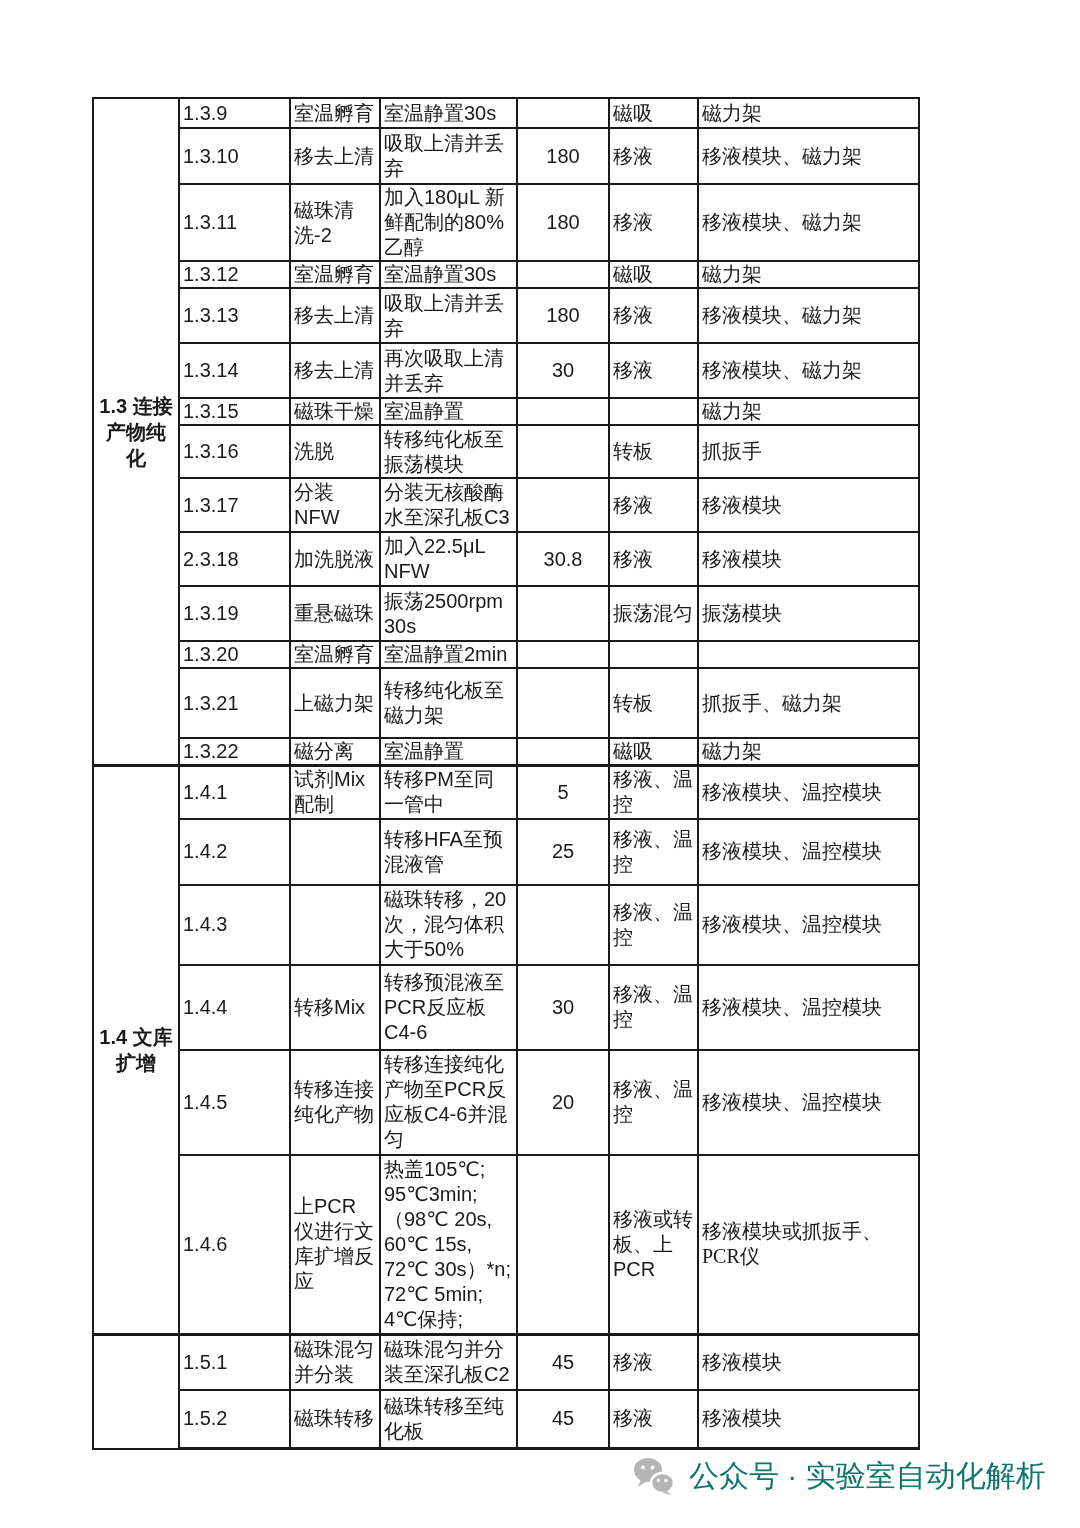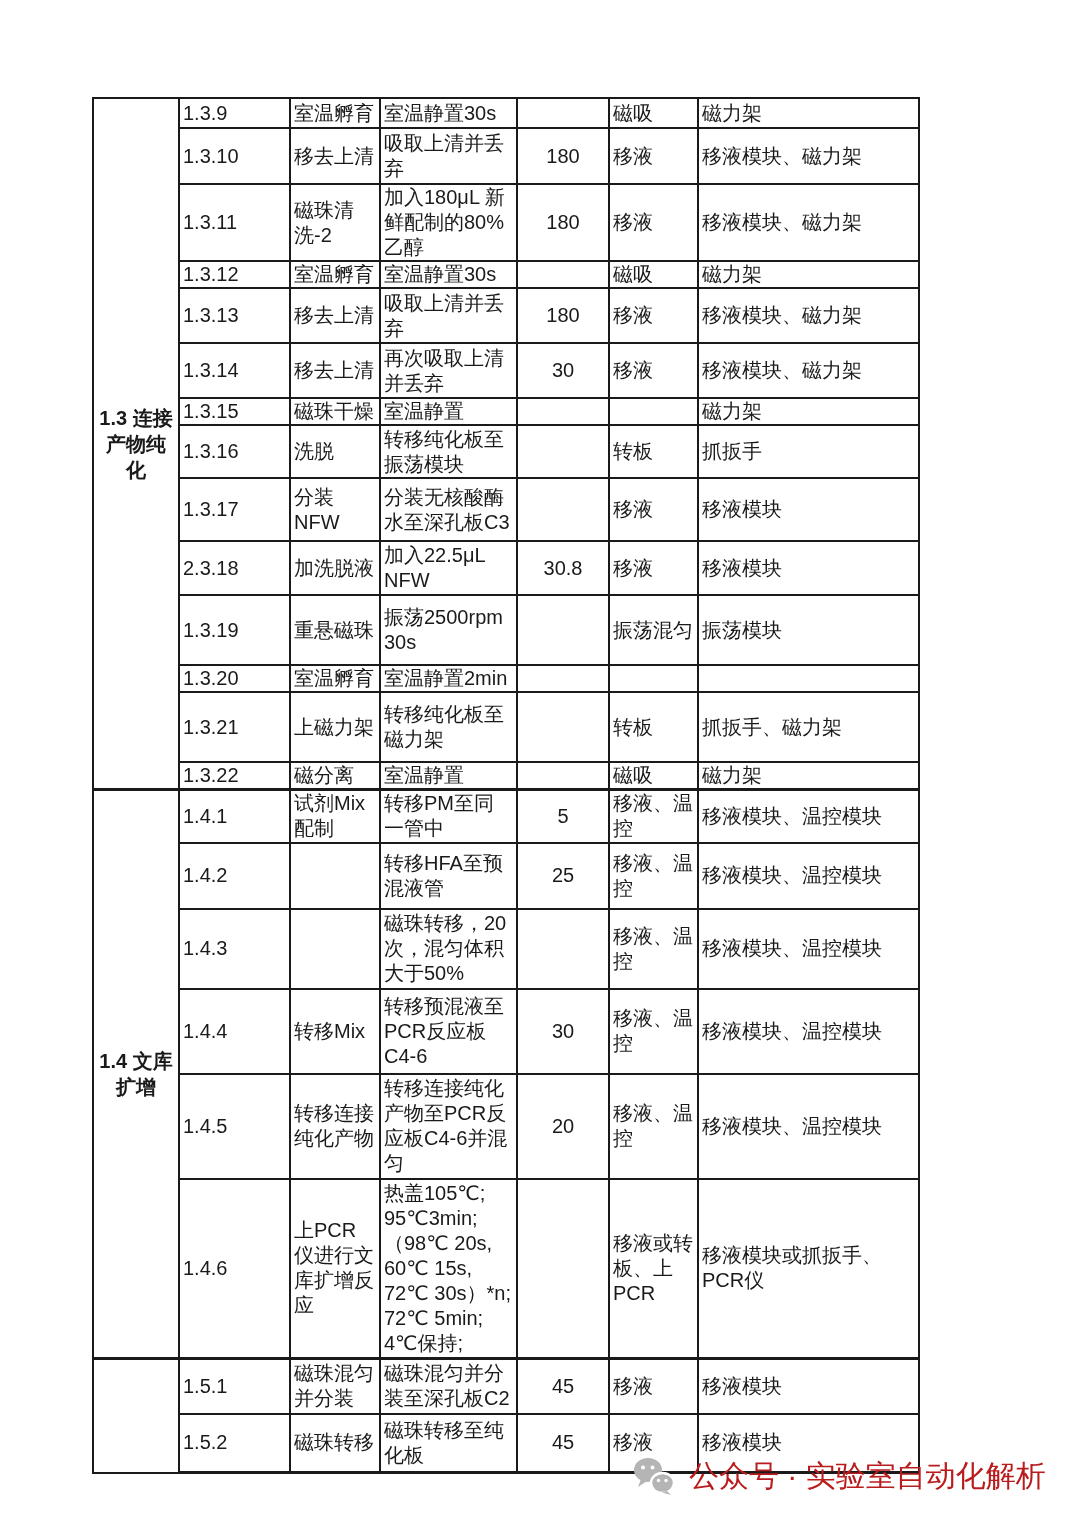--- a/index.html
+++ b/index.html
@@ -12,33 +12,33 @@
     position:absolute; left:92px; top:97px; width:826px;
     border-collapse:collapse; table-layout:fixed;
     font-size:20px; line-height:25px;
   }
   table.protocol td {
     border:2px solid #1a1a1a;
     padding:0 3px; vertical-align:middle;
     overflow:hidden; word-break:break-word;
   }
   td.vol { text-align:center; }
-  td.eq  { border-right-width:3px; }
+  td.eq  { border-right-width:3px;font-family:Liberation Serif, serif; }
   td.sec {
     text-align:center; font-weight:bold; white-space:pre-line;
     padding:0 1px; line-height:26px;
   }
   td.sec-13 { border-top:none; vertical-align:top; padding-top:94px; }
   td.sec-15 { border-bottom:none; }
   tr.sec-boundary td { border-top-width:3px; }
   tr.last-row td { border-bottom-width:3px; }
   .watermark {
     position:absolute; left:633px; top:1450px; height:52px;
     display:flex; align-items:center; gap:14px;
-    color:#b91c1c; font-size:30px; white-space:nowrap;
+    color:#0f766e; font-size:30px; white-space:nowrap;
   }
   .watermark svg { display:block; }
 </style>
 </head>
 <body>
 
 <div class="page">
 
   <table class="protocol">
     <colgroup>
@@ -110,37 +110,37 @@
         <td class="eq">磁力架</td>
       </tr>
       <tr style="height:53px">
         <td>1.3.16</td>
         <td>洗脱</td>
         <td>转移纯化板至振荡模块</td>
         <td class="vol"></td>
         <td>转板</td>
         <td class="eq">抓扳手</td>
       </tr>
-      <tr style="height:63px">
+      <tr style="height:54px">
         <td>1.3.17</td>
         <td>分装NFW</td>
         <td>分装无核酸酶水至深孔板C3</td>
         <td class="vol"></td>
         <td>移液</td>
         <td class="eq">移液模块</td>
       </tr>
       <tr style="height:54px">
         <td>2.3.18</td>
         <td>加洗脱液</td>
         <td>加入22.5μL NFW</td>
         <td class="vol">30.8</td>
         <td>移液</td>
         <td class="eq">移液模块</td>
       </tr>
-      <tr style="height:70px">
+      <tr style="height:55px">
         <td>1.3.19</td>
         <td>重悬磁珠</td>
         <td>振荡2500rpm 30s</td>
         <td class="vol"></td>
         <td>振荡混匀</td>
         <td class="eq">振荡模块</td>
       </tr>
       <tr style="height:25px">
         <td>1.3.20</td>
         <td>室温孵育</td>

